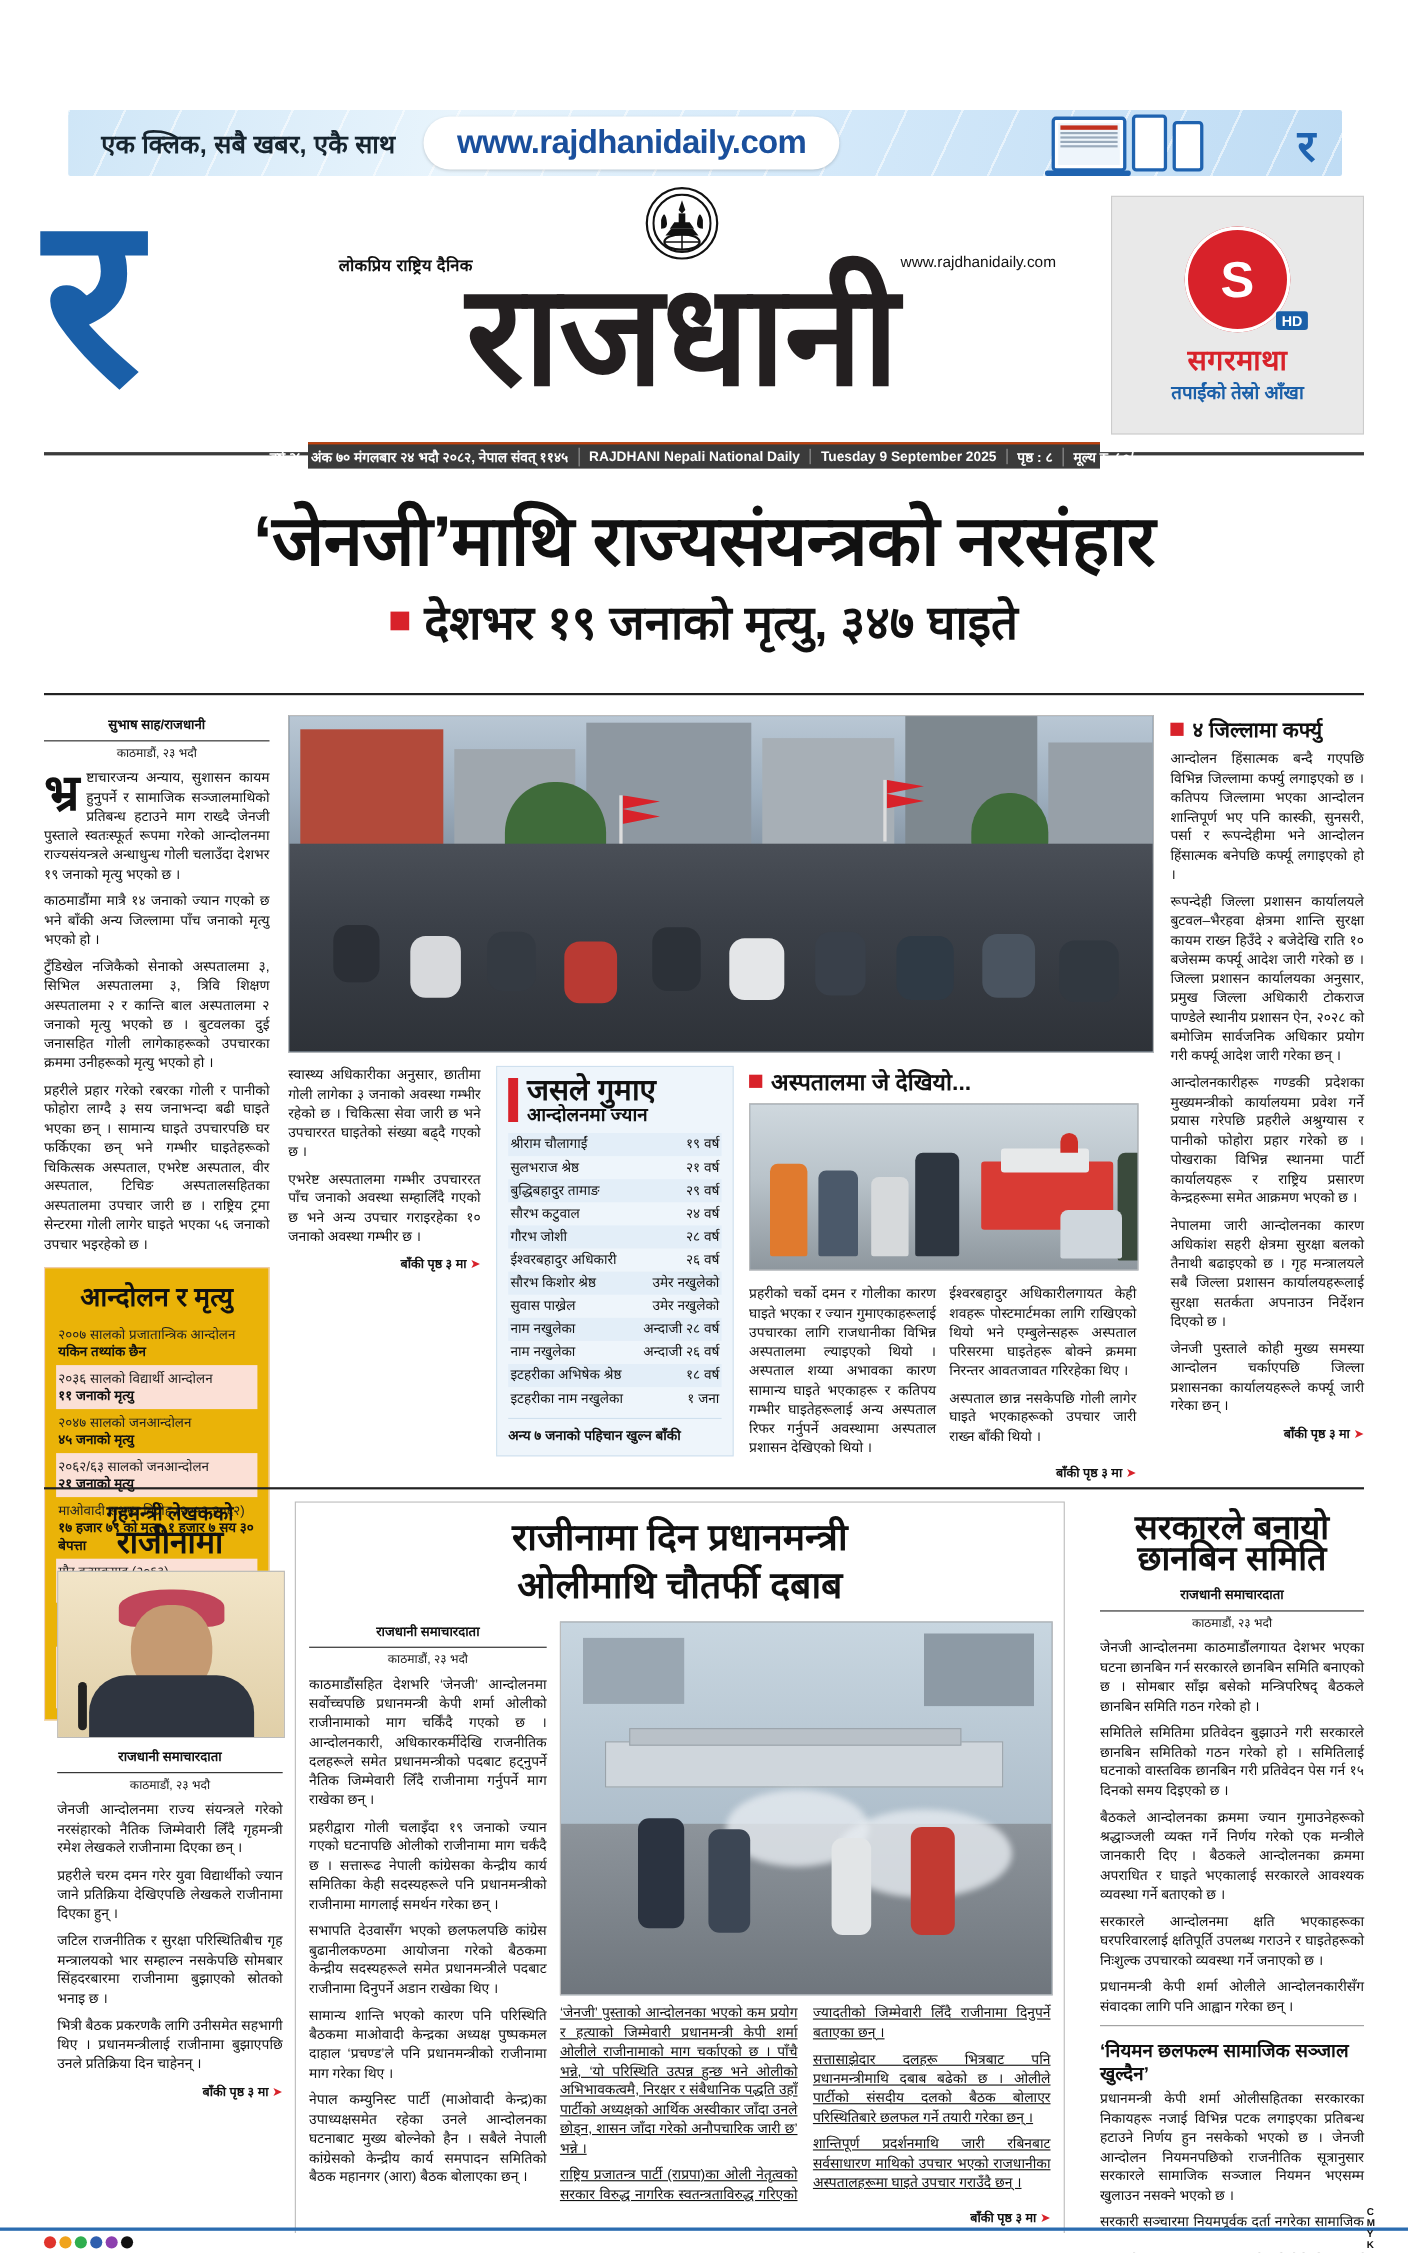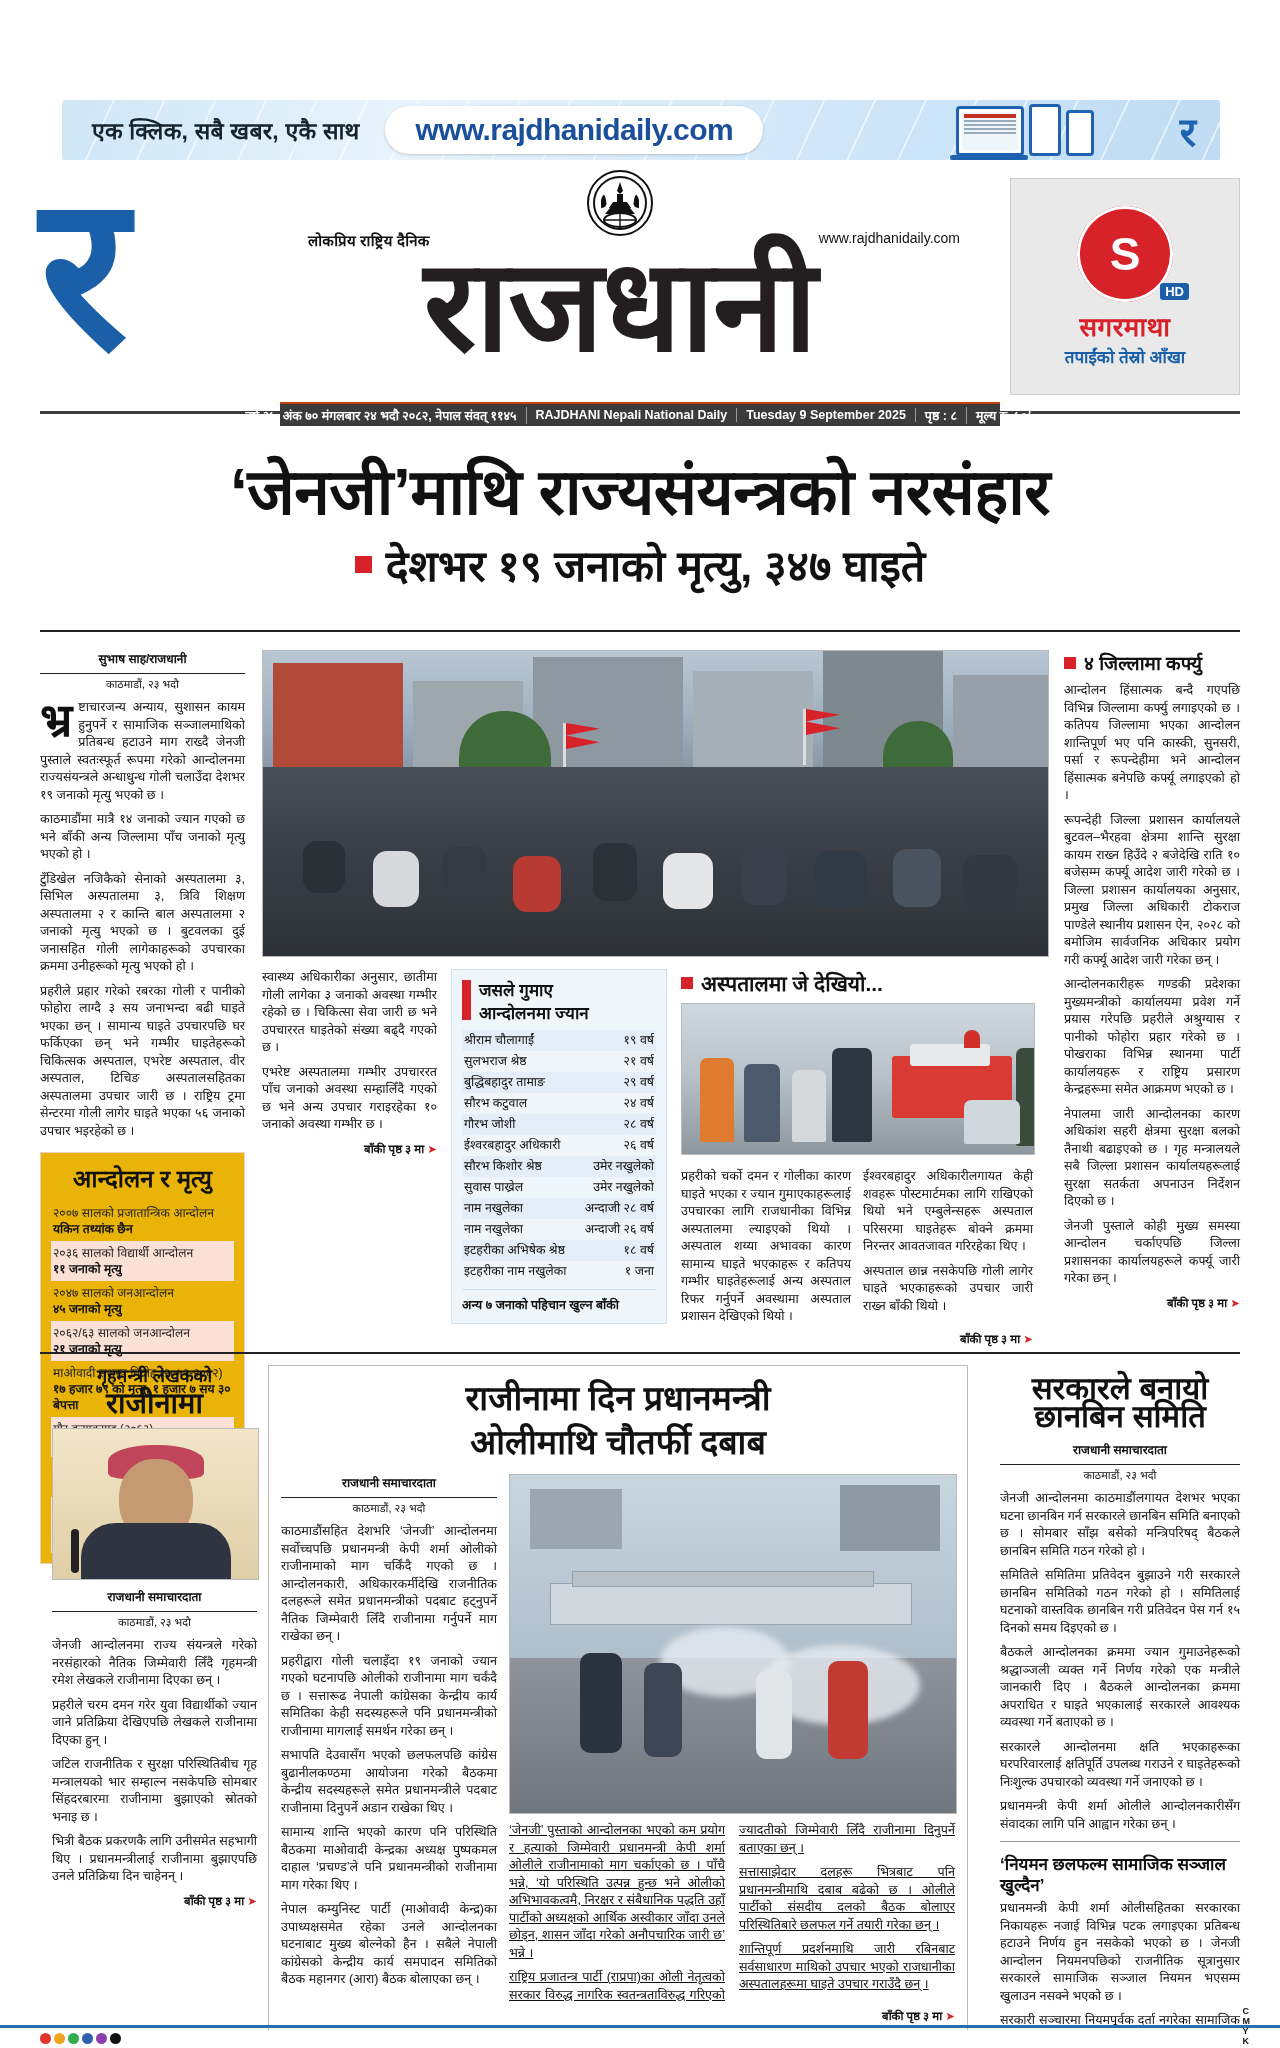--- a/index.html
+++ b/index.html
@@ -113,21 +113,21 @@
   .boxA{margin-top:12px;background:#eab308;border:1px solid #f0cfc2;padding:8px 10px 10px;}
   .boxA h3{margin:0 0 7px 0;text-align:center;font-size:24px;font-weight:bold;color:#111;}
   .row-item{padding:4px 2px;font-size:12.2px;line-height:16px;}
   .row-item:nth-child(even){background:#fbe0d6;}
   .row-item .lbl{display:block;color:#222;}
   .row-item .val{display:block;font-weight:bold;color:#111;}
 
   .boxB{background:#eef5fb;border:1px solid #cfe0ee;padding:8px 10px 10px;}
   .boxB .hd{display:flex;align-items:flex-start;gap:8px;margin-bottom:6px;}
   .boxB .bar{width:9px;height:40px;background:#d8222a;flex:none;margin-top:2px;}
-  .boxB .hd h3{margin:0;font-size:17px;line-height:26px;font-weight:bold;}
+  .boxB .hd h3{margin:0;font-size:27px;line-height:26px;font-weight:bold;}
   .boxB .hd h4{margin:0;font-size:17px;line-height:20px;font-weight:bold;}
   .vrow{display:flex;justify-content:space-between;font-size:12.4px;line-height:17px;padding:2px 2px;}
   .vrow:nth-child(odd){background:#e3eef8;}
   .vnote{margin-top:7px;font-size:12.4px;font-weight:bold;border-top:1px solid #cfe0ee;padding-top:6px;}
 
   .secthead{display:flex;align-items:center;gap:8px;font-size:21px;font-weight:bold;margin-bottom:6px;}
   .secthead .sq{width:12px;height:12px;background:#d8222a;flex:none;}
 
   .photoStrip{width:100%;height:150px;border:1px solid #bbb;position:relative;overflow:hidden;background:#9aa7b2;}
   .ps-bg{position:absolute;inset:0;background:linear-gradient(#cfd8de 0%,#b9c3ca 45%,#8e979e 100%);}

